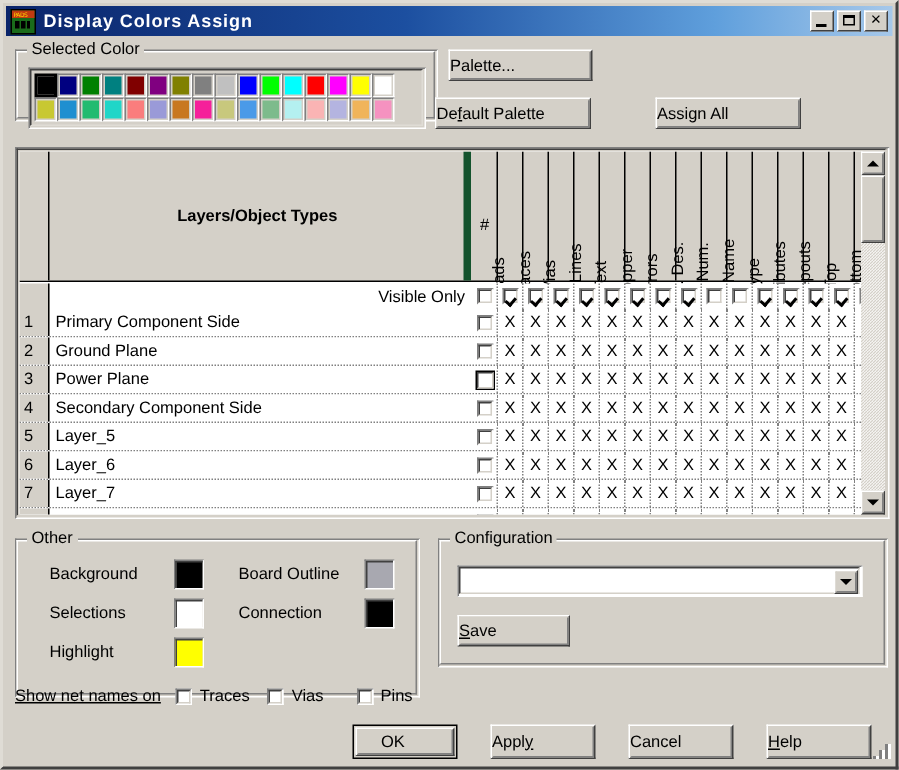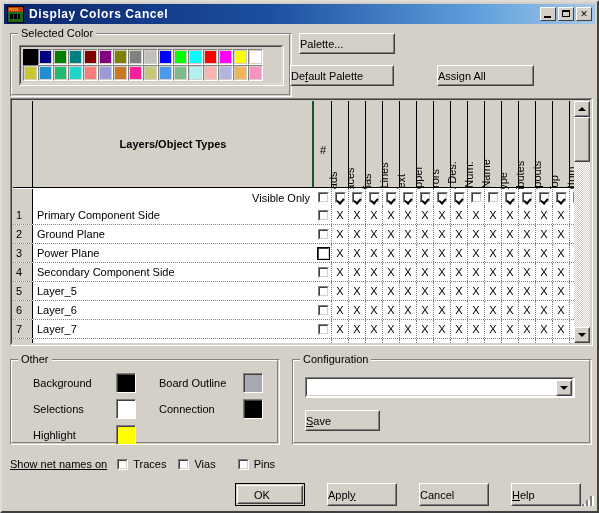--- a/index.html
+++ b/index.html
@@ -128,21 +128,21 @@
   }
   .table-outer .ib{position:absolute;left:0;top:0;right:1px;bottom:1px;
     border-left:1px solid #404040;border-top:1px solid #404040;
     border-right:1px solid #d4d0c8;border-bottom:1px solid #d4d0c8;box-sizing:border-box;pointer-events:none;}
   .grid{position:absolute;left:2px;top:2px;width:561px;height:242px;overflow:hidden;background:#fff;}
 
   .hdr{position:absolute;left:0;top:0;width:561px;height:87px;background:#d4d0c8;border-bottom:1px solid #000;box-sizing:border-box;}
   .hdr-num{position:absolute;left:0;top:0;width:20px;height:86px;background:#d4d0c8;border-right:1px solid #000;box-sizing:border-box;}
   .hdr-name{position:absolute;left:21px;top:0;width:280px;height:86px;
     display:flex;align-items:center;justify-content:center;font-weight:bold;font-size:11px;
-    border-right:2px solid #14532d;box-sizing:border-box;}
+    border-right:5px solid #14532d;box-sizing:border-box;}
   .hdr-cols{position:absolute;left:302px;top:0;height:86px;display:flex;}
   .hdr-col{
     width:17px;height:86px;border-right:1px solid #000;box-sizing:border-box;
     position:relative;
   }
   .hdr-col span{
     position:absolute;bottom:3px;left:50%;
     transform:translateX(-50%) rotate(-90deg);transform-origin:bottom center;
     white-space:nowrap;font-size:11px;line-height:14px;
   }
@@ -244,35 +244,35 @@
 
   <div class="titlebar">
     <div class="title-icon">
       <div class="top">
           <span class="pads">PADS</span>
         </div>
       <div class="b1"></div>
         <div class="b2"></div>
         <div class="b3"></div>
     </div>
-    <div class="title-text">Display Colors Cancel</div>
+    <div class="title-text">Display Colors Assign</div>
     <div class="tb-btns">
       <div class="tb-btn">
           <div class="min-bar"></div>
         </div>
       <div class="tb-btn">
           <div class="max-box"></div>
         </div>
       <div class="tb-btn">
           <div class="g">✕</div>
         </div>
     </div>
   </div>
 
-  <div class="group" style="left:8px;top:31px;width:282px;height:64px;">
+  <div class="group" style="left:8px;top:31px;width:282px;height:48px;">
     <div class="inner-b"></div>
     <div class="legend">Selected Color</div>
     <div class="pal-frame">
       <div class="ib"></div>
       <div class="pal-rows">
         <div class="pal-row" id="pal-row-1">
             <div class="sw selected">
               <i style="background: rgb(0, 0, 0);"></i>
             </div>
             <div class="sw">
@@ -753,21 +753,21 @@
       <div class="sb-thumb">
           <div class="ib2"></div>
         </div>
       <div class="sb-btn" style="bottom:0;">
           <div class="ib2"></div>
           <div class="arrow-d"></div>
         </div>
     </div>
   </div>
 
-  <div class="group" style="left:8px;top:357px;width:270px;height:86px;">
+  <div class="group" style="left:8px;top:357px;width:270px;height:106px;">
     <div class="inner-b"></div>
     <div class="legend">Other</div>
 
     <div class="lbl" style="left:22px;top:17px;">Background</div>
     <div class="colorbox" style="left:105px;top:13px;">
         <i id="oc0" style="background: rgb(0, 0, 0);"></i>
       </div>
 
     <div class="lbl" style="left:22px;top:43px;">Selections</div>
     <div class="colorbox" style="left:105px;top:39px;">

